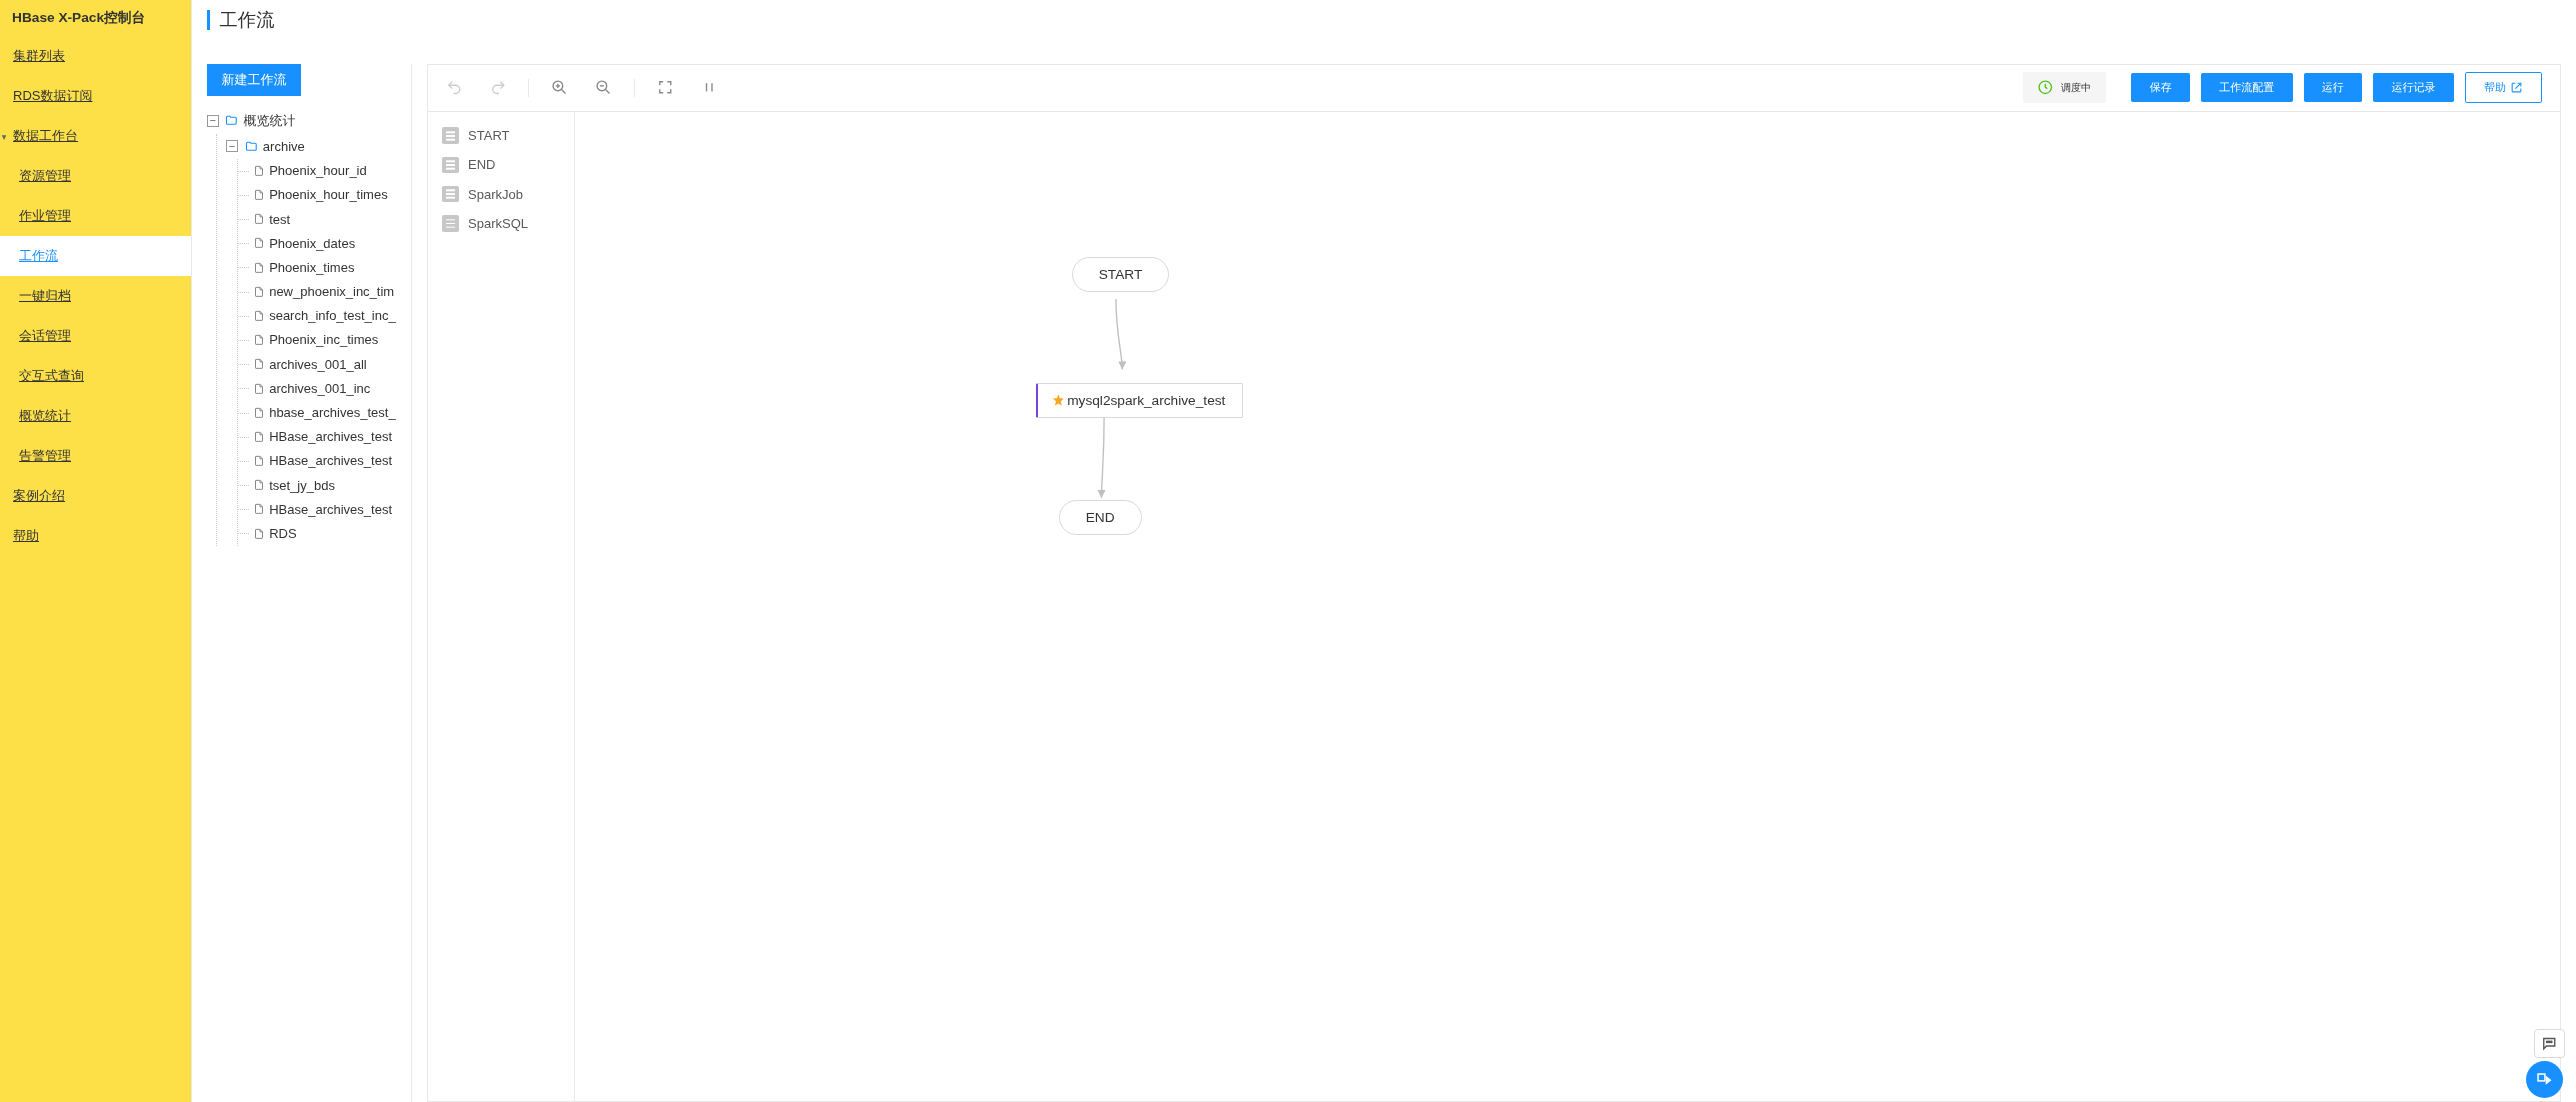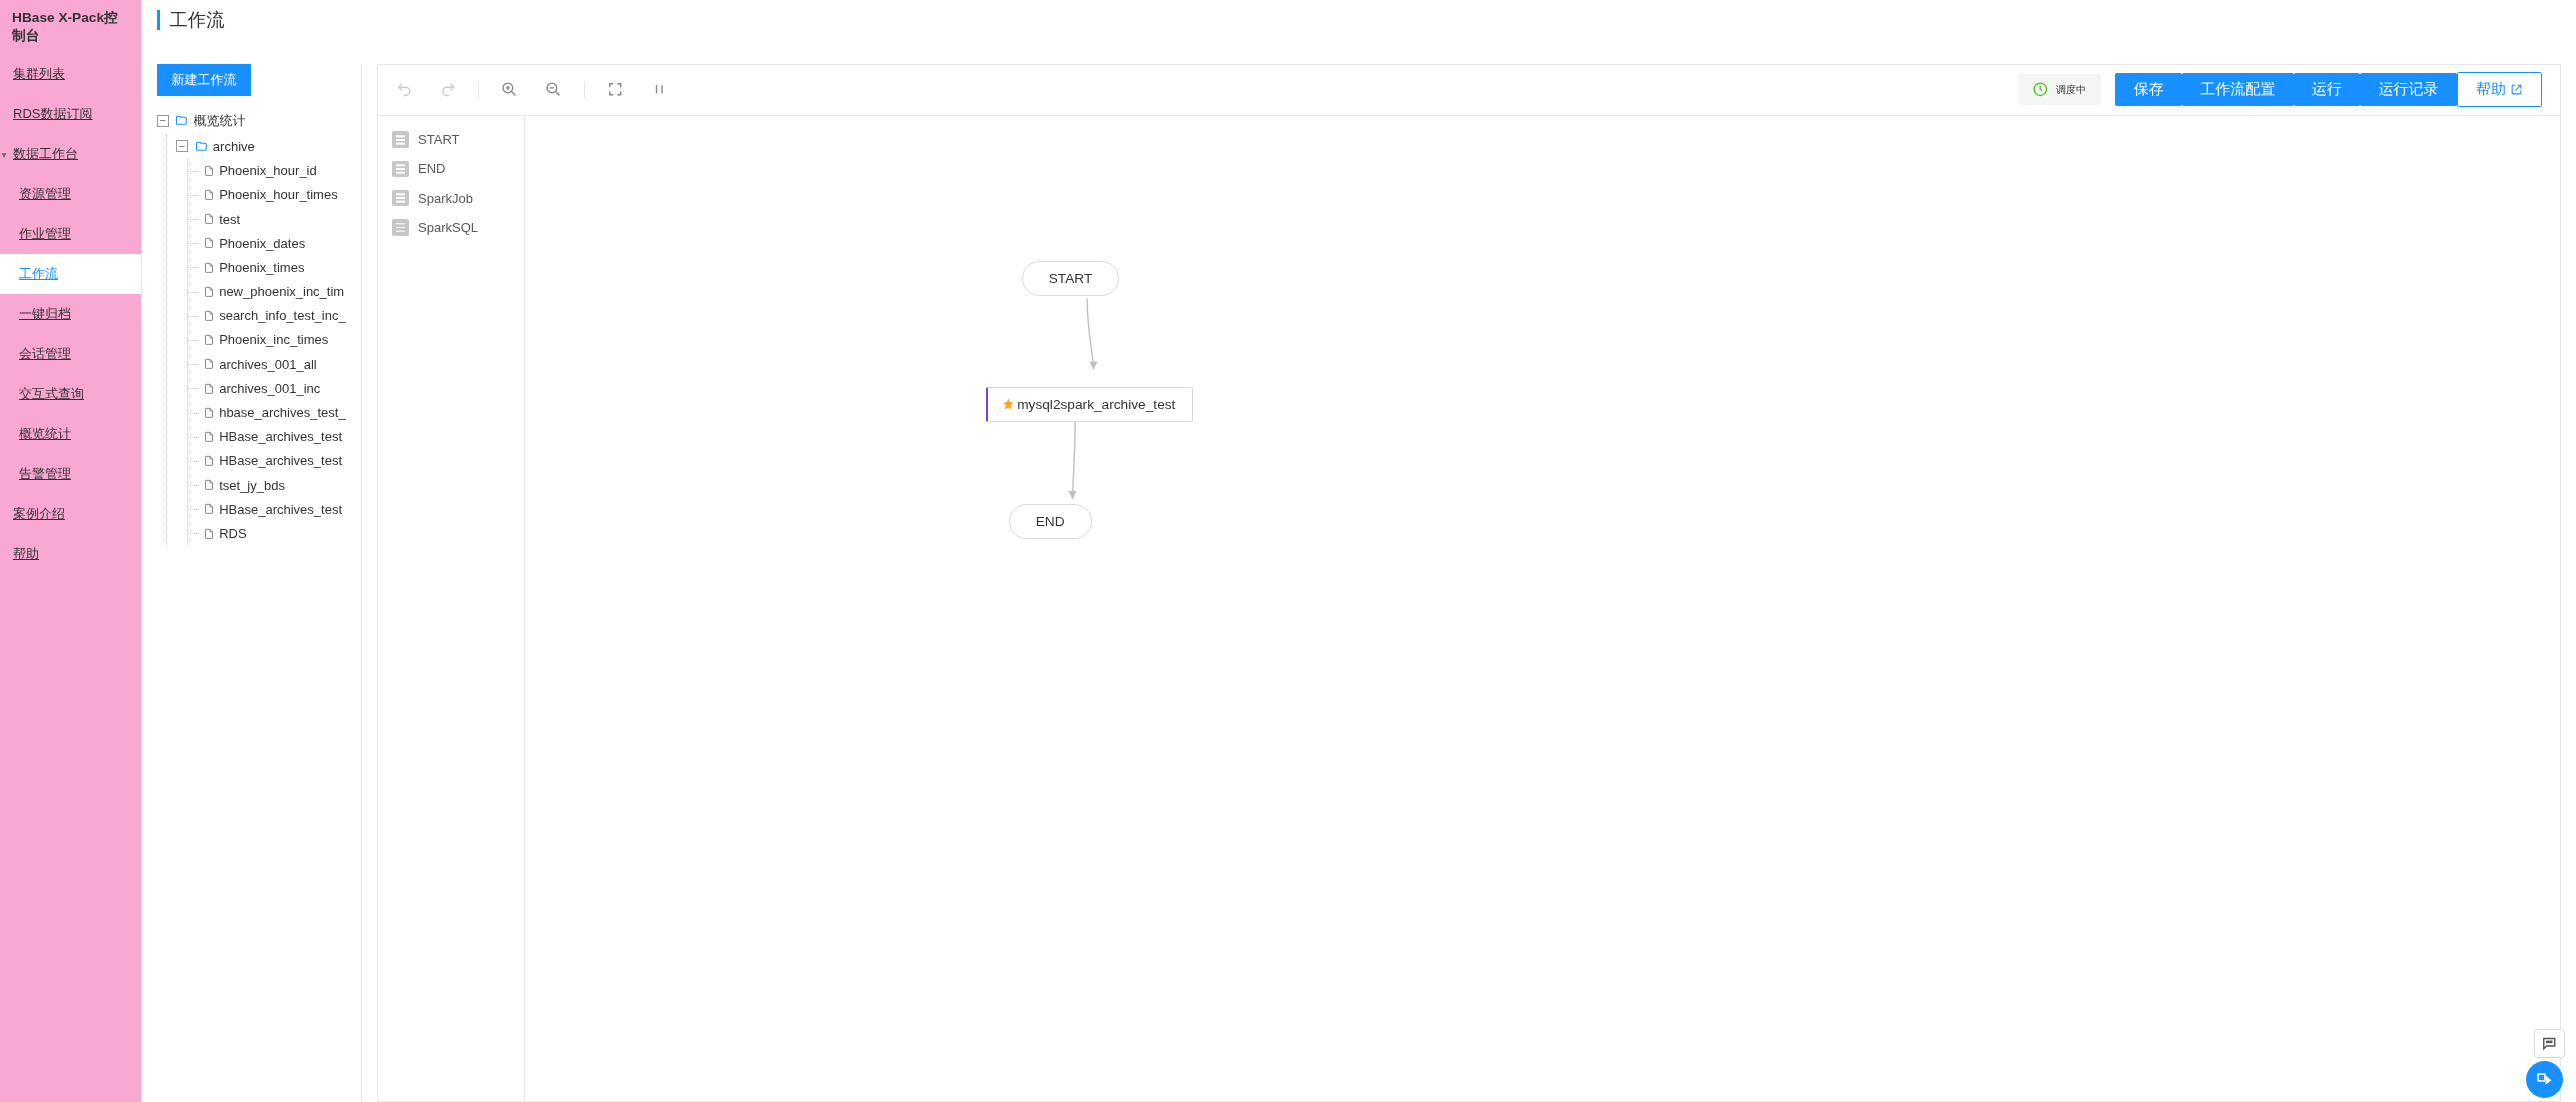--- a/index.html
+++ b/index.html
@@ -1,19 +1,19 @@
 <!DOCTYPE html>
 <html style="font-size:14.7px"><head>
 <meta charset="utf-8">
 <style>
 * { margin:0; padding:0; box-sizing:border-box; }
 body { font-family:-apple-system,BlinkMacSystemFont,"Segoe UI","PingFang SC","Microsoft YaHei",sans-serif; font-size:13px; color:#333; background:#fff; overflow:hidden; }
 .app { display:flex; height:100vh; width:100vw; }
 
-.sidebar { width:142px; background:#f9a8d4; border-right:0.9px solid #e8e8e8; flex-shrink:0; display:flex; flex-direction:column; }
+.sidebar { width:192px; background:#fde047; border-right:0.9px solid #e8e8e8; flex-shrink:0; display:flex; flex-direction:column; }
 .sidebar-header { font-size:13.7px; font-weight:700; padding:9.2px 12px; color:#333; }
 .sidebar-items { display:flex; flex-direction:column; }
 .sidebar-item { padding:11px 13px; font-size:13px; color:#333; cursor:pointer;text-decoration:underline; }
 .sidebar-item.sub { padding-left:19px; }
 .sidebar-item.active { color:#1890ff; background:#fff; }
 .sidebar-section-head { position:relative; padding:11px 13px; }
 .sidebar-caret { position:absolute; left:1.8px; top:50%; transform:translateY(-50%); font-size:9.2px; color:#666; }
 
 .main { flex:1; display:flex; flex-direction:column; }
 .page-header { display:flex; align-items:center; padding:7.3px 14.7px; border-bottom:0.9px solid #fff; }
@@ -36,21 +36,21 @@
 
 .canvas-area { flex:1; display:flex; flex-direction:column; padding:0 14.7px 0 14.7px; }
 .toolbar { border:0.9px solid #e8e8e8; display:flex; align-items:center; padding:7.3px 18.3px; gap:0; }
 .tool-group { display:flex; align-items:center; gap:27.5px; }
 .tool-sep { width:0.9px; height:18.3px; background:#e8e8e8; margin:0 22px; }
 .tool-icon { color:#888; cursor:pointer; display:inline-flex; }
 .tool-icon.disabled { color:#ccc; }
 .toolbar-spacer { flex:1; }
 .status-chip { background:#f5f5f5; display:flex; align-items:center; padding:7.3px 14.7px; font-size:10px; color:#333; border-radius:1.8px; margin-right:14.7px; }
 .status-chip-icon { color:#52c41a; margin-right:7.3px; display:inline-flex; }
-.toolbar-btn { background:#1890ff; color:#fff; border:none; padding:7.3px 18.3px; font-size:15px; cursor:pointer; border-radius:1.8px; }
+.toolbar-btn { background:#1890ff; color:#fff; border:none; padding:7.3px 18.3px; font-size:11px; cursor:pointer; margin-left:11px; border-radius:1.8px; }
 .toolbar-btn.outline { background:#fff; color:#1890ff; border:0.9px solid #1890ff; display:inline-flex; align-items:center; gap:3.7px; }
 .canvas-body { flex:1; display:flex; border:0.9px solid #e8e8e8; border-top:none; min-height:0; }
 .palette { width:147px; border-right:0.9px solid #e8e8e8; padding:9.2px 0; }
 .palette-item { display:flex; align-items:center; padding:6.4px 14.7px; color:#595959; font-size:13px; cursor:grab; }
 .palette-item-icon { width:16.5px; height:16.5px; background:#c7c7c7; border-radius:1.8px; margin-right:9.2px; display:inline-flex; align-items:center; justify-content:center; }
 .palette-item-icon::before { content:""; width:9.2px; height:1.8px; background:#fff; box-shadow:0 -3.7px 0 #fff,0 3.7px 0 #fff; }
 .canvas { flex:1; position:relative; overflow:hidden; }
 .flow-node { position:absolute; border:0.9px solid #d9d9d9; background:#fff; border-radius:20px; padding:9.2px 26px; font-size:13.7px; color:#333; text-align:center; }
 .flow-node.task { border-radius:1.8px; border-left:2.7px solid #7742d6; padding:9.2px 16.5px 9.2px 13px; display:flex; align-items:center; }
 .flow-node.task .star { color:#f5a623; margin-right:1.8px; display:inline-flex; }

